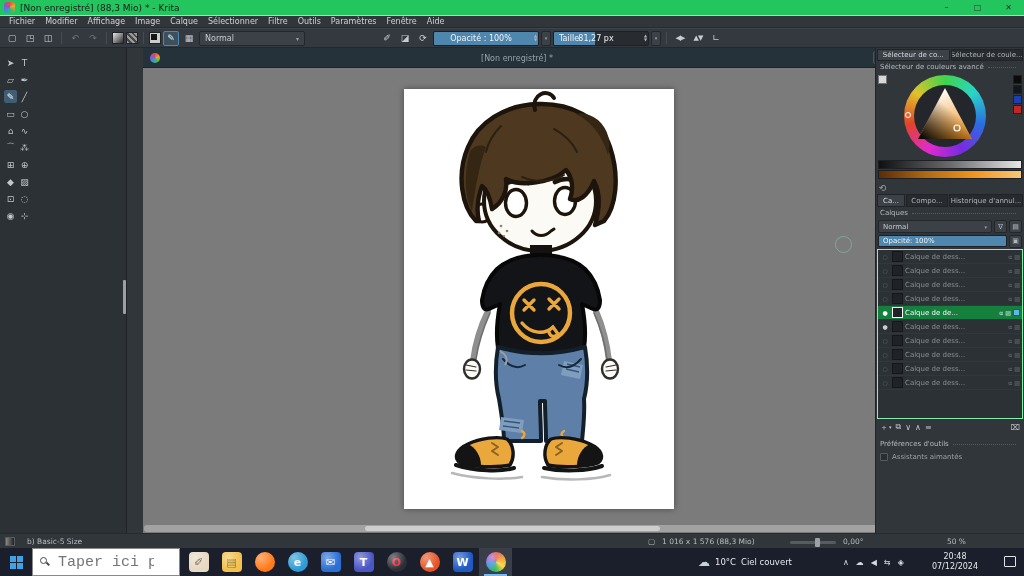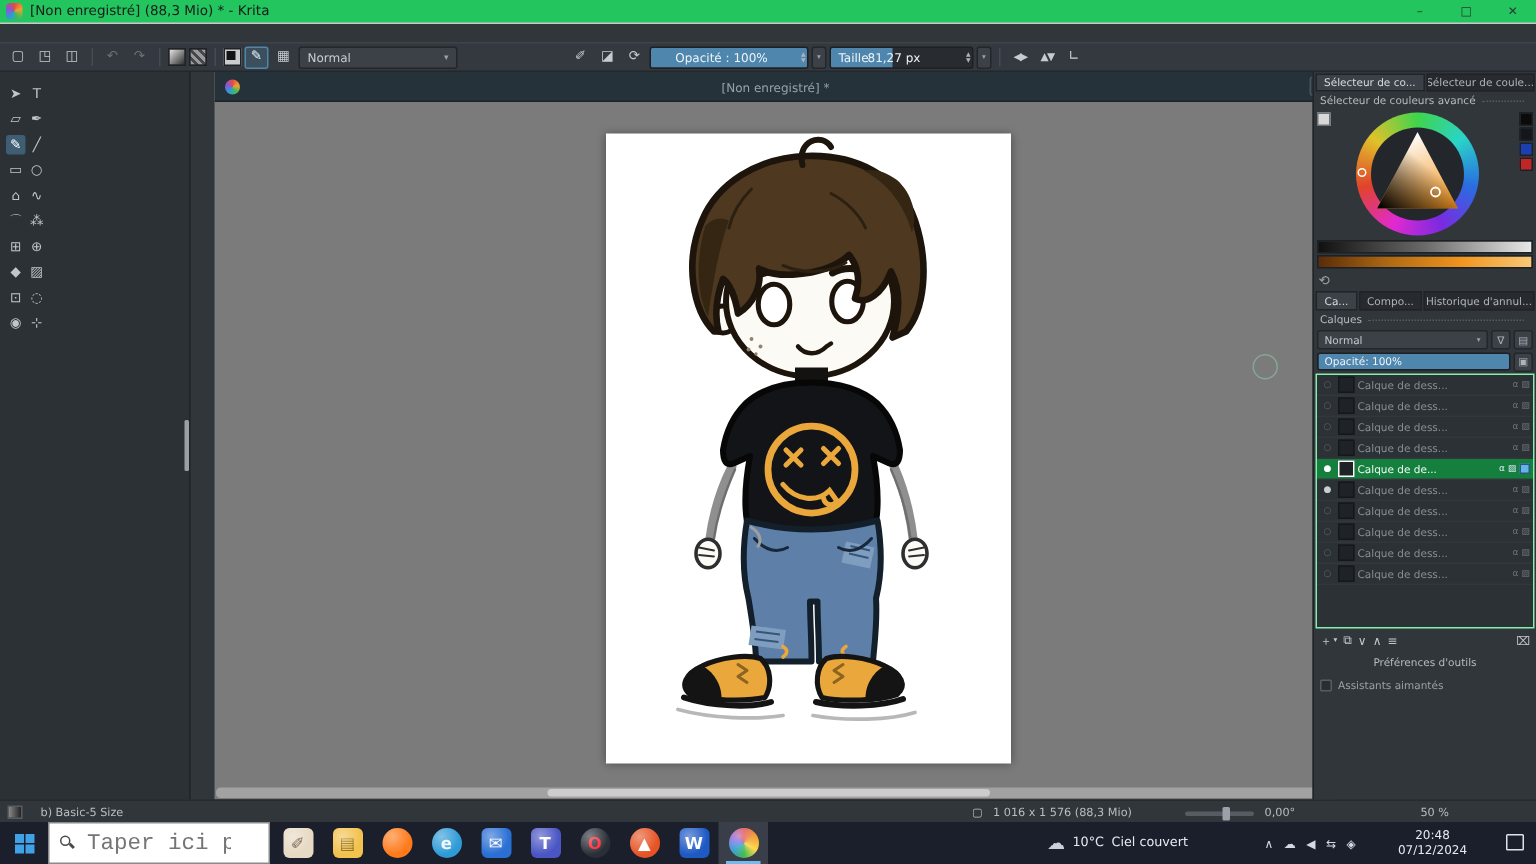--- a/index.html
+++ b/index.html
@@ -187,20 +187,33 @@
   <div class="titlebar">
     <span class="klogo"></span>
     <span>[Non enregistré]  (88,3 Mio)  * - Krita</span>
     <div class="winbtns">
       <span class="winbtn">–</span>
       <span class="winbtn">□</span>
       <span class="winbtn">✕</span>
     </div>
   </div>
 
+  <div class="menubar">
+    <span class="mitem">Fichier</span>
+    <span class="mitem">Modifier</span>
+    <span class="mitem">Affichage</span>
+    <span class="mitem">Image</span>
+    <span class="mitem">Calque</span>
+    <span class="mitem">Sélectionner</span>
+    <span class="mitem">Filtre</span>
+    <span class="mitem">Outils</span>
+    <span class="mitem">Paramètres</span>
+    <span class="mitem">Fenêtre</span>
+    <span class="mitem">Aide</span>
+  </div>
 
   <div class="toolbar">
     <span class="tbi">▢</span>
     <span class="tbi">◳</span>
     <span class="tbi">◫</span>
     <span class="tsep"></span>
     <span class="tbi dim">↶</span>
     <span class="tbi dim">↷</span>
     <span class="tsep"></span>
     <span class="sw sw-grad"></span>
@@ -533,21 +546,21 @@
           <span>＋</span>
           <span style="font-size:5px;">▾</span>
         </span>
         <span>⧉</span>
         <span>∨</span>
         <span>∧</span>
         <span>≡</span>
         <span class="lfspacer"></span>
         <span>⌧</span>
       </div>
-      <div class="dtitle" style="margin-top:4px;flex-direction:column;">
+      <div class="dtitle" style="margin-top:4px;">
         <span>Préférences d'outils</span>
         <span class="dots"></span>
       </div>
       <div class="assistrow">
         <span class="chk"></span>
         <span>Assistants aimantés</span>
       </div>
     </div>
   </div>
 

